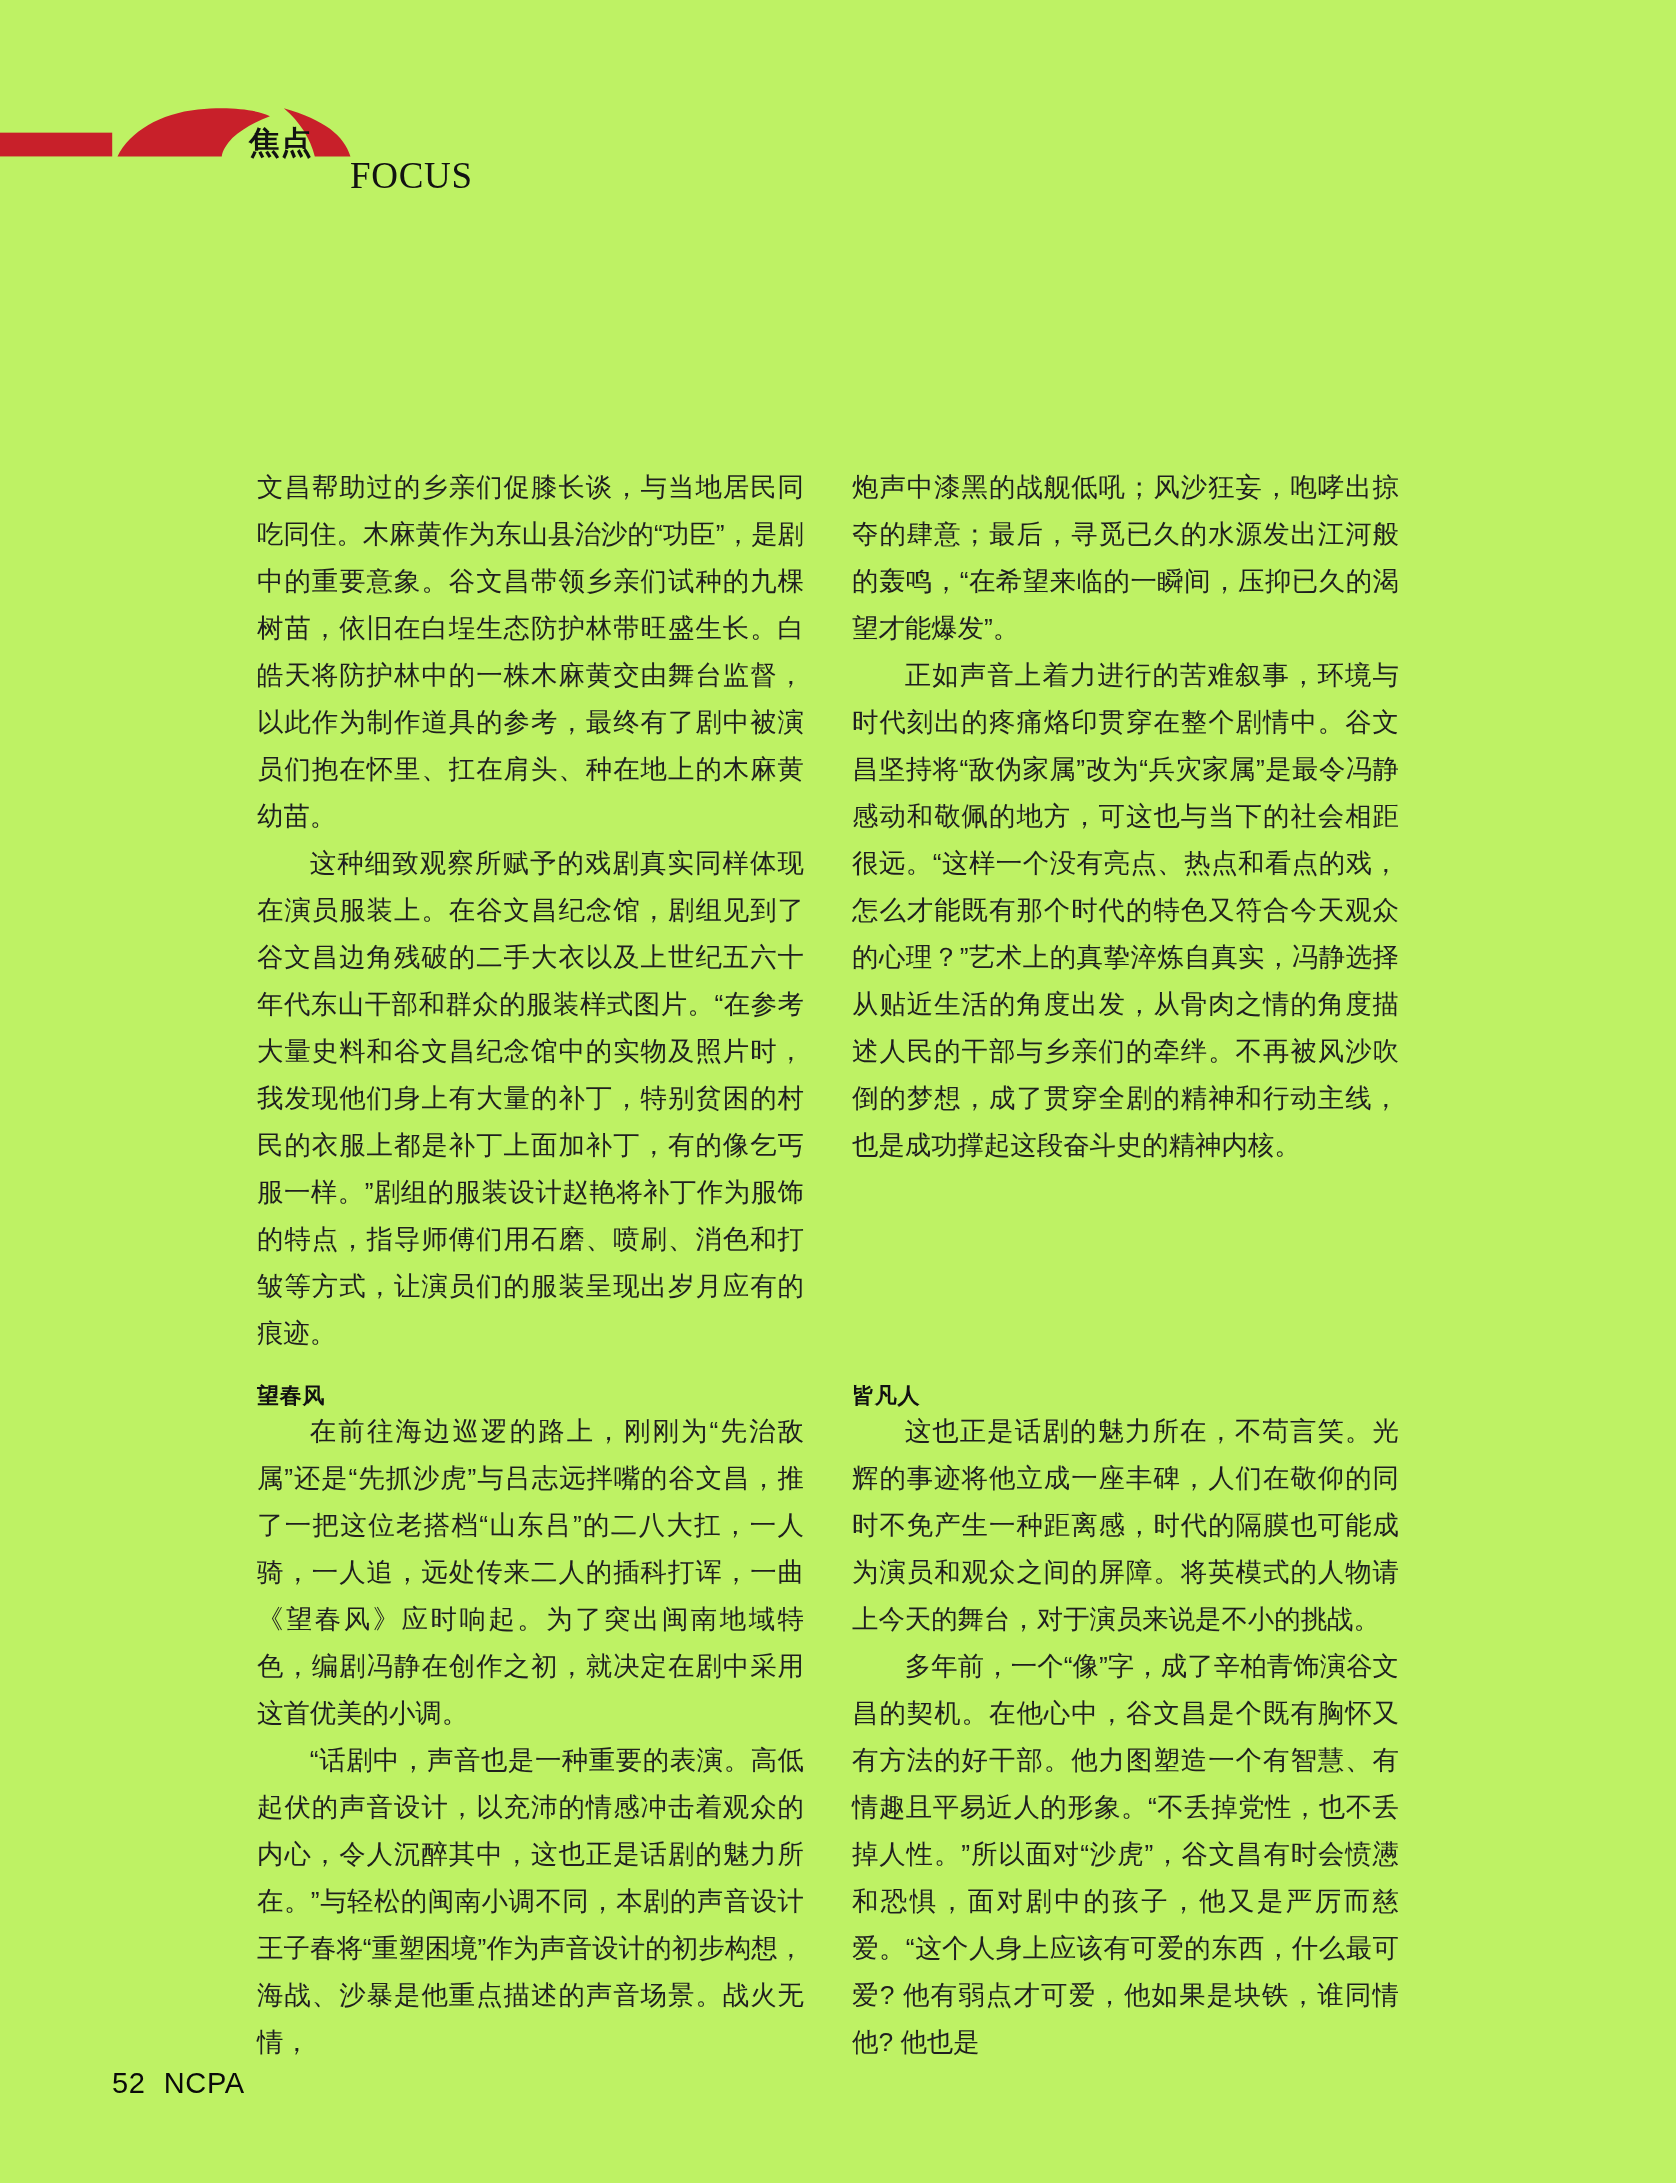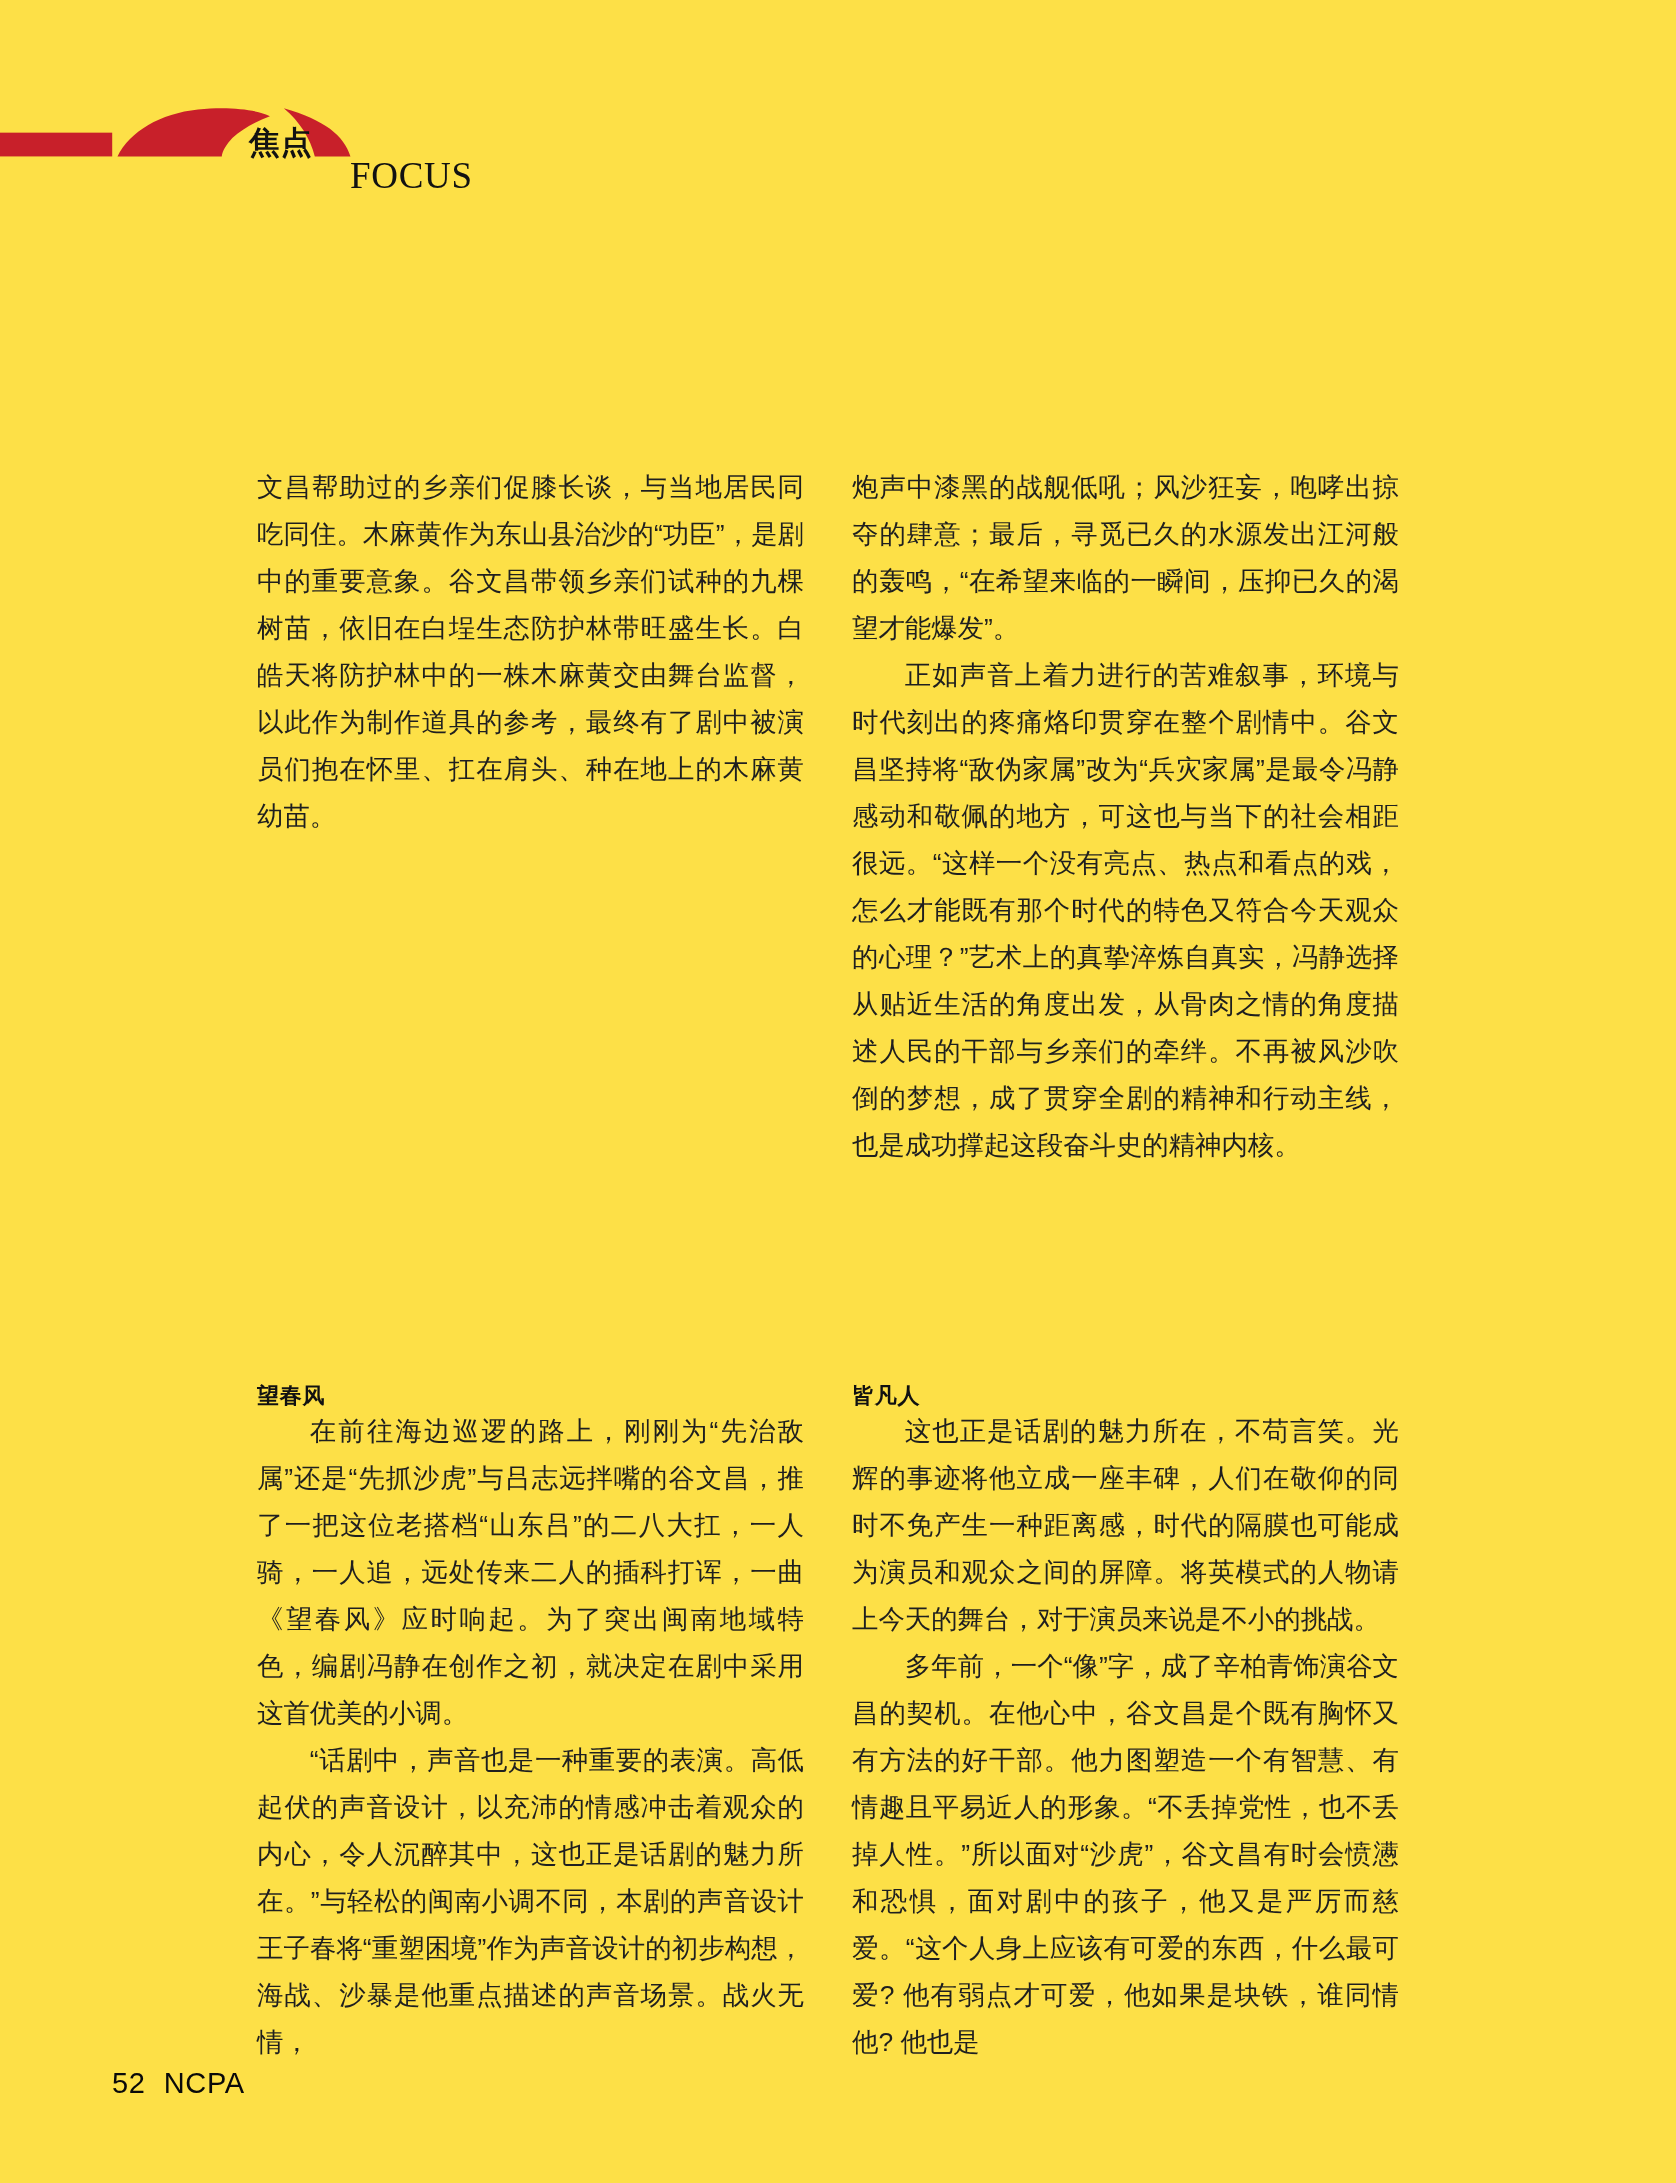--- a/index.html
+++ b/index.html
@@ -1,20 +1,20 @@
 <!DOCTYPE html>
 <html style="--brand-red: #c8202a; --body-text: #1f1f1f;font-size:10.6px"><head>
 <meta charset="utf-8">
 <style>
   html,body{margin:0;padding:0;background:#ffffff;}
   .page{
     position:relative;
     width:1676px;
     height:2183px;
-    background:#fde047;
+    background:#bef264;
     overflow:hidden;
     font-family:"Liberation Sans","DejaVu Sans",sans-serif;
   }
   
   .swoosh{position:absolute;left:0;top:0;}
   .swoosh path,.swoosh rect{fill:var(--brand-red,#c8202a);}
   .logo-cn{
     position:absolute;left:249px;top:127px;
     font-size:31px;line-height:32px;font-weight:700;
     color:#121212;letter-spacing:0.7px;white-space:nowrap;
@@ -60,20 +60,21 @@
     <rect x="0" y="201" width="170" height="36"></rect>
     <path d="M178,237 C197,199 243,172 300,166 C346,161 388,166 409,176
              C388,184 366,196 352,209 C343,219 337,228 336,237 Z"></path>
     <path d="M430,164 C455,185 470,210 477,237 L531,237 C521,205 492,182 430,164 Z"></path>
   </svg>
   <div class="logo-cn">焦点</div>
   <div class="logo-en">FOCUS</div>
 
   <section class="bodyblock lc b1">
     <p>文昌帮助过的乡亲们促膝长谈，与当地居民同吃同住。木麻黄作为东山县治沙的“功臣”，是剧中的重要意象。谷文昌带领乡亲们试种的九棵树苗，依旧在白埕生态防护林带旺盛生长。白皓天将防护林中的一株木麻黄交由舞台监督，以此作为制作道具的参考，最终有了剧中被演员们抱在怀里、扛在肩头、种在地上的木麻黄幼苗。</p>
+    <p class="ind">这种细致观察所赋予的戏剧真实同样体现在演员服装上。在谷文昌纪念馆，剧组见到了谷文昌边角残破的二手大衣以及上世纪五六十年代东山干部和群众的服装样式图片。“在参考大量史料和谷文昌纪念馆中的实物及照片时，我发现他们身上有大量的补丁，特别贫困的村民的衣服上都是补丁上面加补丁，有的像乞丐服一样。”剧组的服装设计赵艳将补丁作为服饰的特点，指导师傅们用石磨、喷刷、消色和打皱等方式，让演员们的服装呈现出岁月应有的痕迹。</p>
   </section>
   <h2 class="colhead lc">望春风</h2>
   <section class="bodyblock lc b2">
     <p class="ind">在前往海边巡逻的路上，刚刚为“先治敌属”还是“先抓沙虎”与吕志远拌嘴的谷文昌，推了一把这位老搭档“山东吕”的二八大扛，一人骑，一人追，远处传来二人的插科打诨，一曲《望春风》应时响起。为了突出闽南地域特色，编剧冯静在创作之初，就决定在剧中采用这首优美的小调。</p>
     <p class="ind">“话剧中，声音也是一种重要的表演。高低起伏的声音设计，以充沛的情感冲击着观众的内心，令人沉醉其中，这也正是话剧的魅力所在。”与轻松的闽南小调不同，本剧的声音设计王子春将“重塑困境”作为声音设计的初步构想，海战、沙暴是他重点描述的声音场景。战火无情，</p>
   </section>
 
   <section class="bodyblock rc b1">
     <p>炮声中漆黑的战舰低吼；风沙狂妄，咆哮出掠夺的肆意；最后，寻觅已久的水源发出江河般的轰鸣，“在希望来临的一瞬间，压抑已久的渴望才能爆发”。</p>
     <p class="ind">正如声音上着力进行的苦难叙事，环境与时代刻出的疼痛烙印贯穿在整个剧情中。谷文昌坚持将“敌伪家属”改为“兵灾家属”是最令冯静感动和敬佩的地方，可这也与当下的社会相距很远。“这样一个没有亮点、热点和看点的戏，怎么才能既有那个时代的特色又符合今天观众的心理？”艺术上的真挚淬炼自真实，冯静选择从贴近生活的角度出发，从骨肉之情的角度描述人民的干部与乡亲们的牵绊。不再被风沙吹倒的梦想，成了贯穿全剧的精神和行动主线，也是成功撑起这段奋斗史的精神内核。</p>

